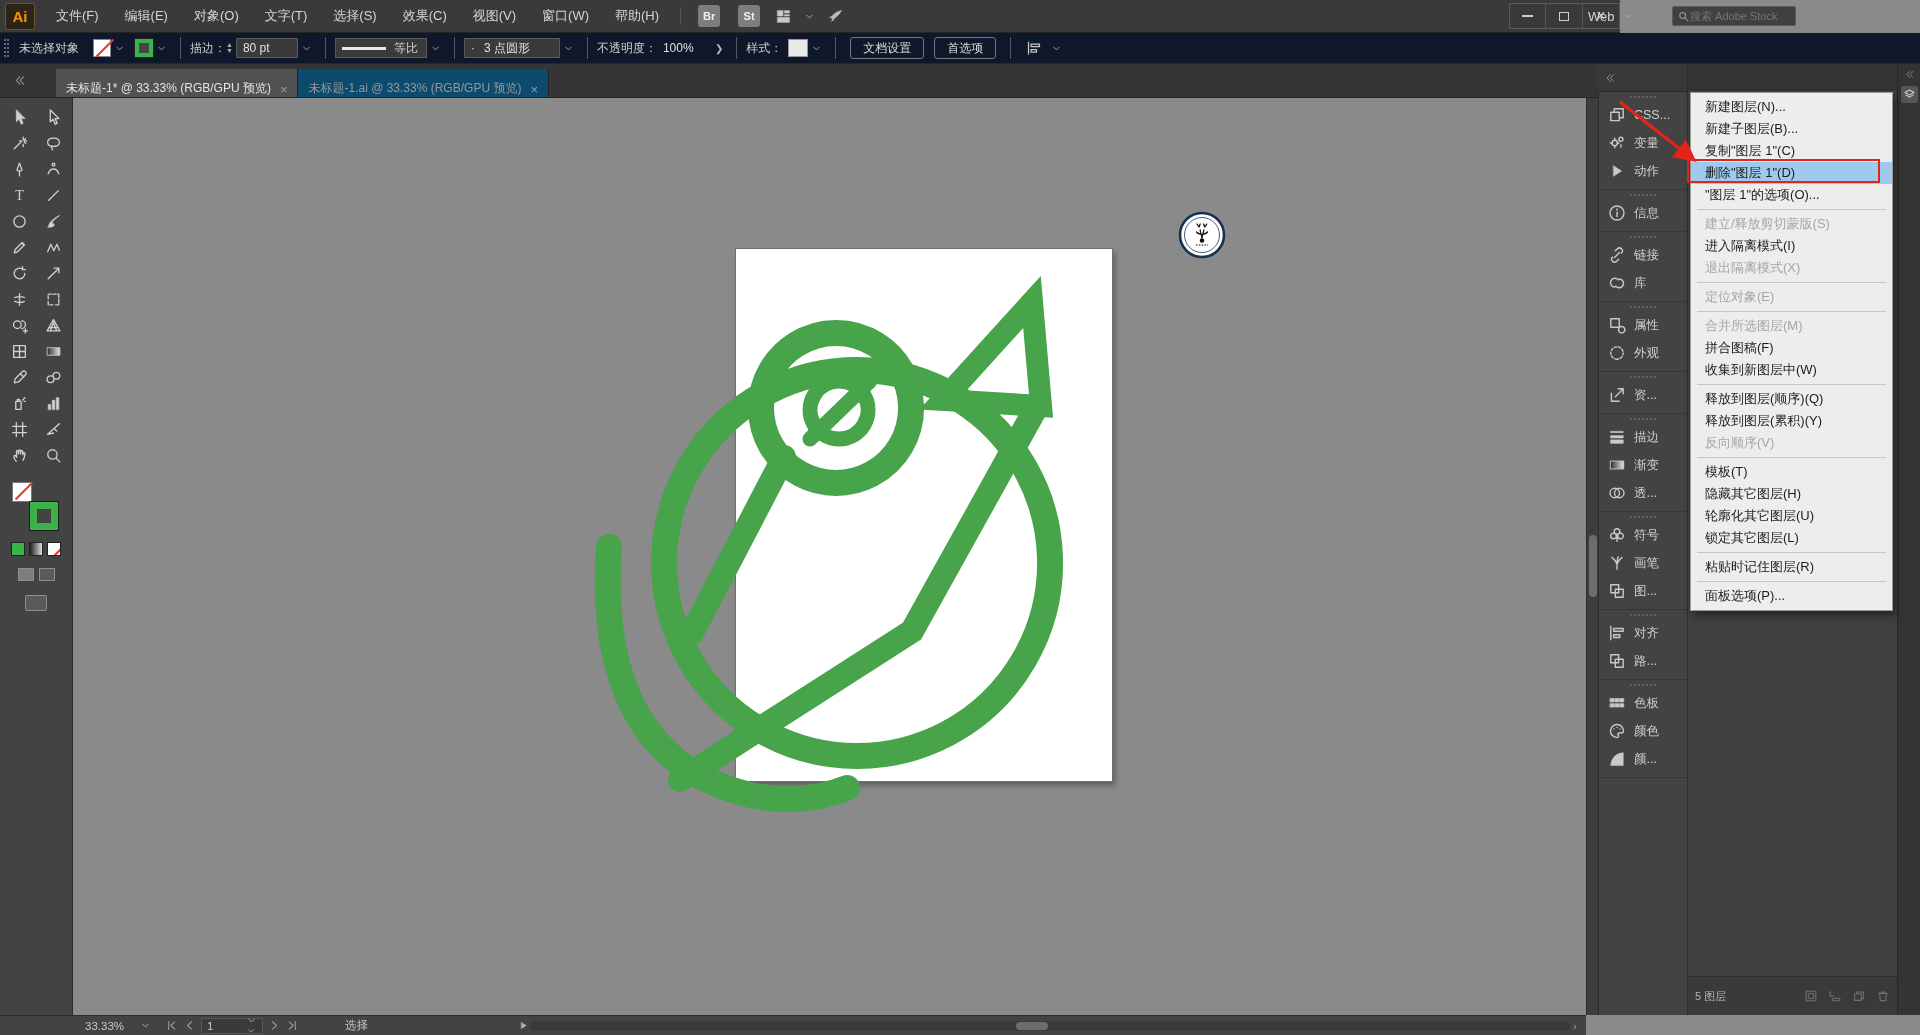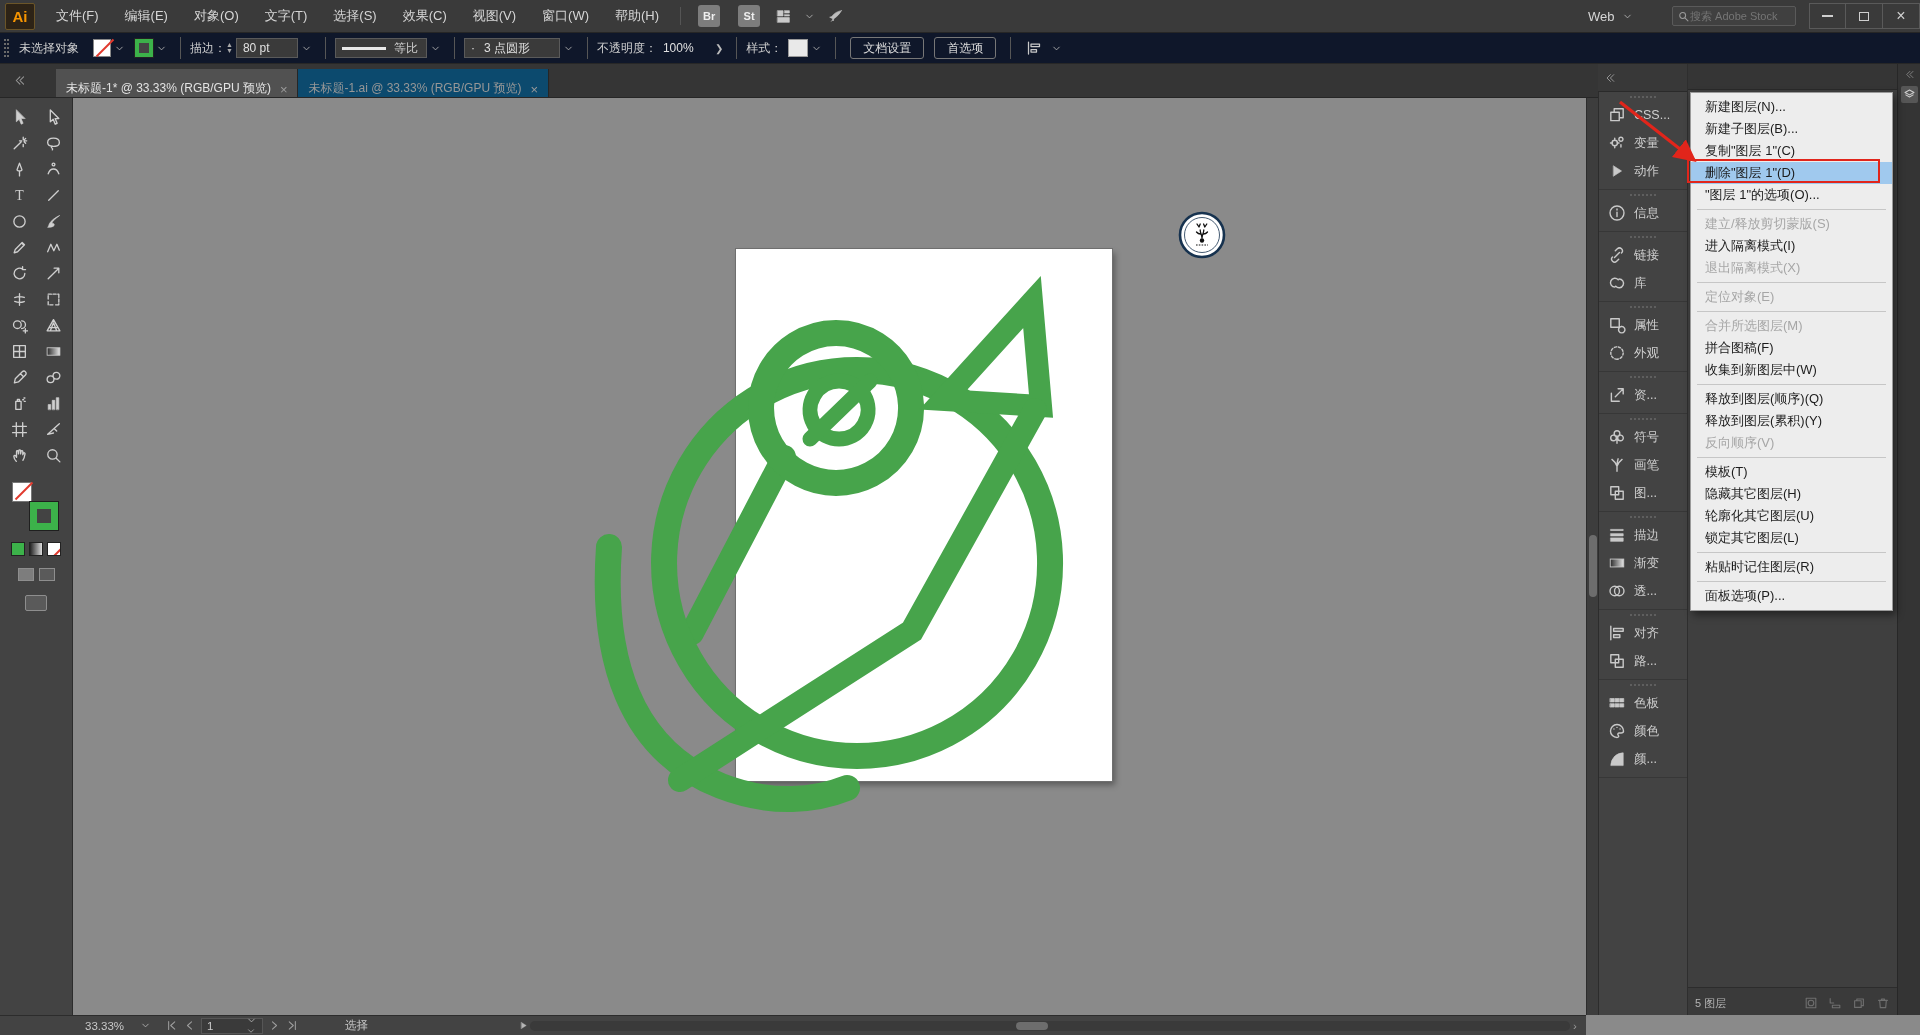--- a/index.html
+++ b/index.html
@@ -2,21 +2,21 @@
 <html><head>
 <meta charset="utf-8">
 <style>
   * { margin:0; padding:0; box-sizing:border-box; }
   html,body { width:1920px; height:1035px; overflow:hidden; background:#2b2b2b;
     font-family:"Liberation Sans","DejaVu Sans",sans-serif; -webkit-font-smoothing:antialiased; }
   #app { position:relative; width:1920px; height:1035px; background:#8a8a8a; }
   svg { display:block; }
 
   
-  #titlebar { position:absolute; left:0; top:0; width:1920px; height:33px; background:#3a3a3a;
+  #titlebar { position:absolute; left:0; top:0; width:1620px; height:33px; background:#3a3a3a;
     border-bottom:1px solid #262626; display:flex; align-items:center; color:#d6d6d6; font-size:13px; z-index:30;}
   #ai-logo { width:30px; height:27px; margin:0 8px 0 5px; background:#2d2316; border:1px solid #6b5528;
     color:#f79500; font-weight:bold; font-size:15px; display:flex; align-items:center; justify-content:center; border-radius:2px;}
   .menu-item { padding:0 13px; height:33px; display:flex; align-items:center; cursor:default; }
   .tb-sep { width:1px; height:18px; background:#555; margin:0 8px; }
   .appbtn { width:22px; height:22px; background:#7d7d7d; color:#efefef; font-size:11px; font-weight:bold;
     display:flex; align-items:center; justify-content:center; border-radius:3px; margin:0 9px; }
   .tb-ico { display:flex; align-items:center; margin:0 6px; }
   #workspace { position:absolute; left:1588px; display:flex; align-items:center; gap:7px; }
   #searchbox { position:absolute; left:1672px; width:124px; height:20px; border:1px solid #5a5a5a; background:#404040;
@@ -91,22 +91,22 @@
   #dock { position:absolute; left:1598px; top:92px; width:89px; height:923px; background:#434343;
     border-left:1px solid #2c2c2c; z-index:12; }
   .dock-group { border-bottom:1px solid #373737; padding:2px 0 4px 0; }
   .dock-grip { width:26px; height:3px; margin:2px auto 2px auto; border-top:2px dotted #5f5f5f; }
   .dock-item { height:28px; display:flex; align-items:center; gap:8px; padding-left:9px; color:#cfcfcf; font-size:12.5px;}
 
   
   #panel { position:absolute; left:1687px; top:64px; width:210px; height:951px; background:#3f3f3f;
     border-left:1px solid #2e2e2e; z-index:12; }
   #panel-tabs { height:26px; background:#353535; border-bottom:1px solid #292929; }
-  #panel-bottom { position:absolute; left:0; bottom:0; width:100%; height:28px; background:#3a3a3a;
-    border-top:1px solid #2c2c2c; display:flex; align-items:flex-start; color:#b5b5b5; font-size:11px; padding:8px 7px; gap:10px;}
+  #panel-bottom { position:absolute; left:0; bottom:0; width:100%; height:39px; background:#3a3a3a;
+    border-top:1px solid #2c2c2c; display:flex; align-items:center; color:#b5b5b5; font-size:11px; padding:16px 7px; gap:10px;}
   #panel-bottom .spacer { flex:1; }
   #edgestrip { position:absolute; left:1897px; top:64px; width:23px; height:951px; background:#343434;
     border-left:1px solid #272727; z-index:12;}
   #edgestrip .paneltab-ico { width:17px; height:17px; background:#565656; border-radius:2px; margin:6px auto 0 auto;
     display:flex; align-items:center; justify-content:center;}
 
   
   #flyout { position:absolute; left:1690px; top:92px; width:203px; background:#ededed;
     border:1px solid #9a9a9a; box-shadow:3px 4px 8px rgba(0,0,0,.45); padding:3px 0; z-index:50; }
   .fm-item { height:22px; display:flex; align-items:center; padding-left:14px; font-size:13px; color:#1c1c1c; }
@@ -561,41 +561,20 @@
           <svg width="18" height="18" viewBox="0 0 16 16">
             <path d="M3 6.5v7h7M6.5 9.5L13 3M9 2.5h4.5V7" fill="none" stroke="#c9c9c9" stroke-width="1.25" stroke-linecap="round" stroke-linejoin="round"></path>
           </svg>
           <span>资...</span>
         </div>
       </div>
       <div class="dock-group">
         <div class="dock-grip"></div>
         <div class="dock-item">
           <svg width="18" height="18" viewBox="0 0 16 16">
-            <path d="M8 7.4a2.5 2.5 0 1 0 0-5 2.5 2.5 0 0 0 0 5ZM4.9 11.3a2.5 2.5 0 1 0 0-5 2.5 2.5 0 0 0 0 5ZM11.1 11.3a2.5 2.5 0 1 0 0-5 2.5 2.5 0 0 0 0 5ZM8 9v4.5" fill="none" stroke="#c9c9c9" stroke-width="1.25" stroke-linecap="round" stroke-linejoin="round"></path>
-          </svg>
-          <span>符号</span>
-        </div>
-        <div class="dock-item">
-          <svg width="18" height="18" viewBox="0 0 16 16">
-            <path d="M8 13.5V9M8 9C7 6.5 5.5 4.5 3.5 3M8 9c0-3 .5-5 1-6.5M8 9c1-2.5 2.5-4.5 4.5-6" fill="none" stroke="#c9c9c9" stroke-width="1.25" stroke-linecap="round" stroke-linejoin="round"></path>
-          </svg>
-          <span>画笔</span>
-        </div>
-        <div class="dock-item">
-          <svg width="18" height="18" viewBox="0 0 16 16">
-            <path d="M2.5 2.5h7v7h-7ZM6.5 6.5h7v7h-7Z" fill="none" stroke="#c9c9c9" stroke-width="1.25" stroke-linecap="round" stroke-linejoin="round"></path>
-          </svg>
-          <span>图...</span>
-        </div>
-      </div>
-      <div class="dock-group">
-        <div class="dock-grip"></div>
-        <div class="dock-item">
-          <svg width="18" height="18" viewBox="0 0 16 16">
             <path d="M2.5 3h11v1h-11ZM2.5 6.8h11v2h-11ZM2.5 10.6h11v3h-11Z" fill="#c9c9c9" stroke="#c9c9c9" stroke-width="0.6" stroke-linecap="round" stroke-linejoin="round"></path>
           </svg>
           <span>描边</span>
         </div>
         <div class="dock-item">
           <svg width="18" height="18" viewBox="0 0 16 16">
             <defs>
               <linearGradient id="lg2">
                 <stop offset="0%" stop-color="#2a2a2a"></stop>
                 <stop offset="100%" stop-color="#e6e6e6"></stop>
@@ -603,20 +582,41 @@
             </defs>
             <rect x="2" y="4.5" width="12" height="7" fill="url(#lg2)" stroke="#c9c9c9" stroke-width="0.8"></rect>
           </svg>
           <span>渐变</span>
         </div>
         <div class="dock-item">
           <svg width="18" height="18" viewBox="0 0 16 16">
             <path d="M6 12.2a4.2 4.2 0 1 1 0-8.4 4.2 4.2 0 0 1 0 8.4ZM10 12.2a4.2 4.2 0 1 0 0-8.4 4.2 4.2 0 0 0 0 8.4Z" fill="none" stroke="#c9c9c9" stroke-width="1.25" stroke-linecap="round" stroke-linejoin="round"></path>
           </svg>
           <span>透...</span>
+        </div>
+      </div>
+      <div class="dock-group">
+        <div class="dock-grip"></div>
+        <div class="dock-item">
+          <svg width="18" height="18" viewBox="0 0 16 16">
+            <path d="M8 7.4a2.5 2.5 0 1 0 0-5 2.5 2.5 0 0 0 0 5ZM4.9 11.3a2.5 2.5 0 1 0 0-5 2.5 2.5 0 0 0 0 5ZM11.1 11.3a2.5 2.5 0 1 0 0-5 2.5 2.5 0 0 0 0 5ZM8 9v4.5" fill="none" stroke="#c9c9c9" stroke-width="1.25" stroke-linecap="round" stroke-linejoin="round"></path>
+          </svg>
+          <span>符号</span>
+        </div>
+        <div class="dock-item">
+          <svg width="18" height="18" viewBox="0 0 16 16">
+            <path d="M8 13.5V9M8 9C7 6.5 5.5 4.5 3.5 3M8 9c0-3 .5-5 1-6.5M8 9c1-2.5 2.5-4.5 4.5-6" fill="none" stroke="#c9c9c9" stroke-width="1.25" stroke-linecap="round" stroke-linejoin="round"></path>
+          </svg>
+          <span>画笔</span>
+        </div>
+        <div class="dock-item">
+          <svg width="18" height="18" viewBox="0 0 16 16">
+            <path d="M2.5 2.5h7v7h-7ZM6.5 6.5h7v7h-7Z" fill="none" stroke="#c9c9c9" stroke-width="1.25" stroke-linecap="round" stroke-linejoin="round"></path>
+          </svg>
+          <span>图...</span>
         </div>
       </div>
       <div class="dock-group">
         <div class="dock-grip"></div>
         <div class="dock-item">
           <svg width="18" height="18" viewBox="0 0 16 16">
             <path d="M2.5 2v12M5 4h8.5v2.5H5ZM5 9.5h5.5V12H5Z" fill="none" stroke="#c9c9c9" stroke-width="1.25" stroke-linecap="round" stroke-linejoin="round"></path>
           </svg>
           <span>对齐</span>
         </div>

